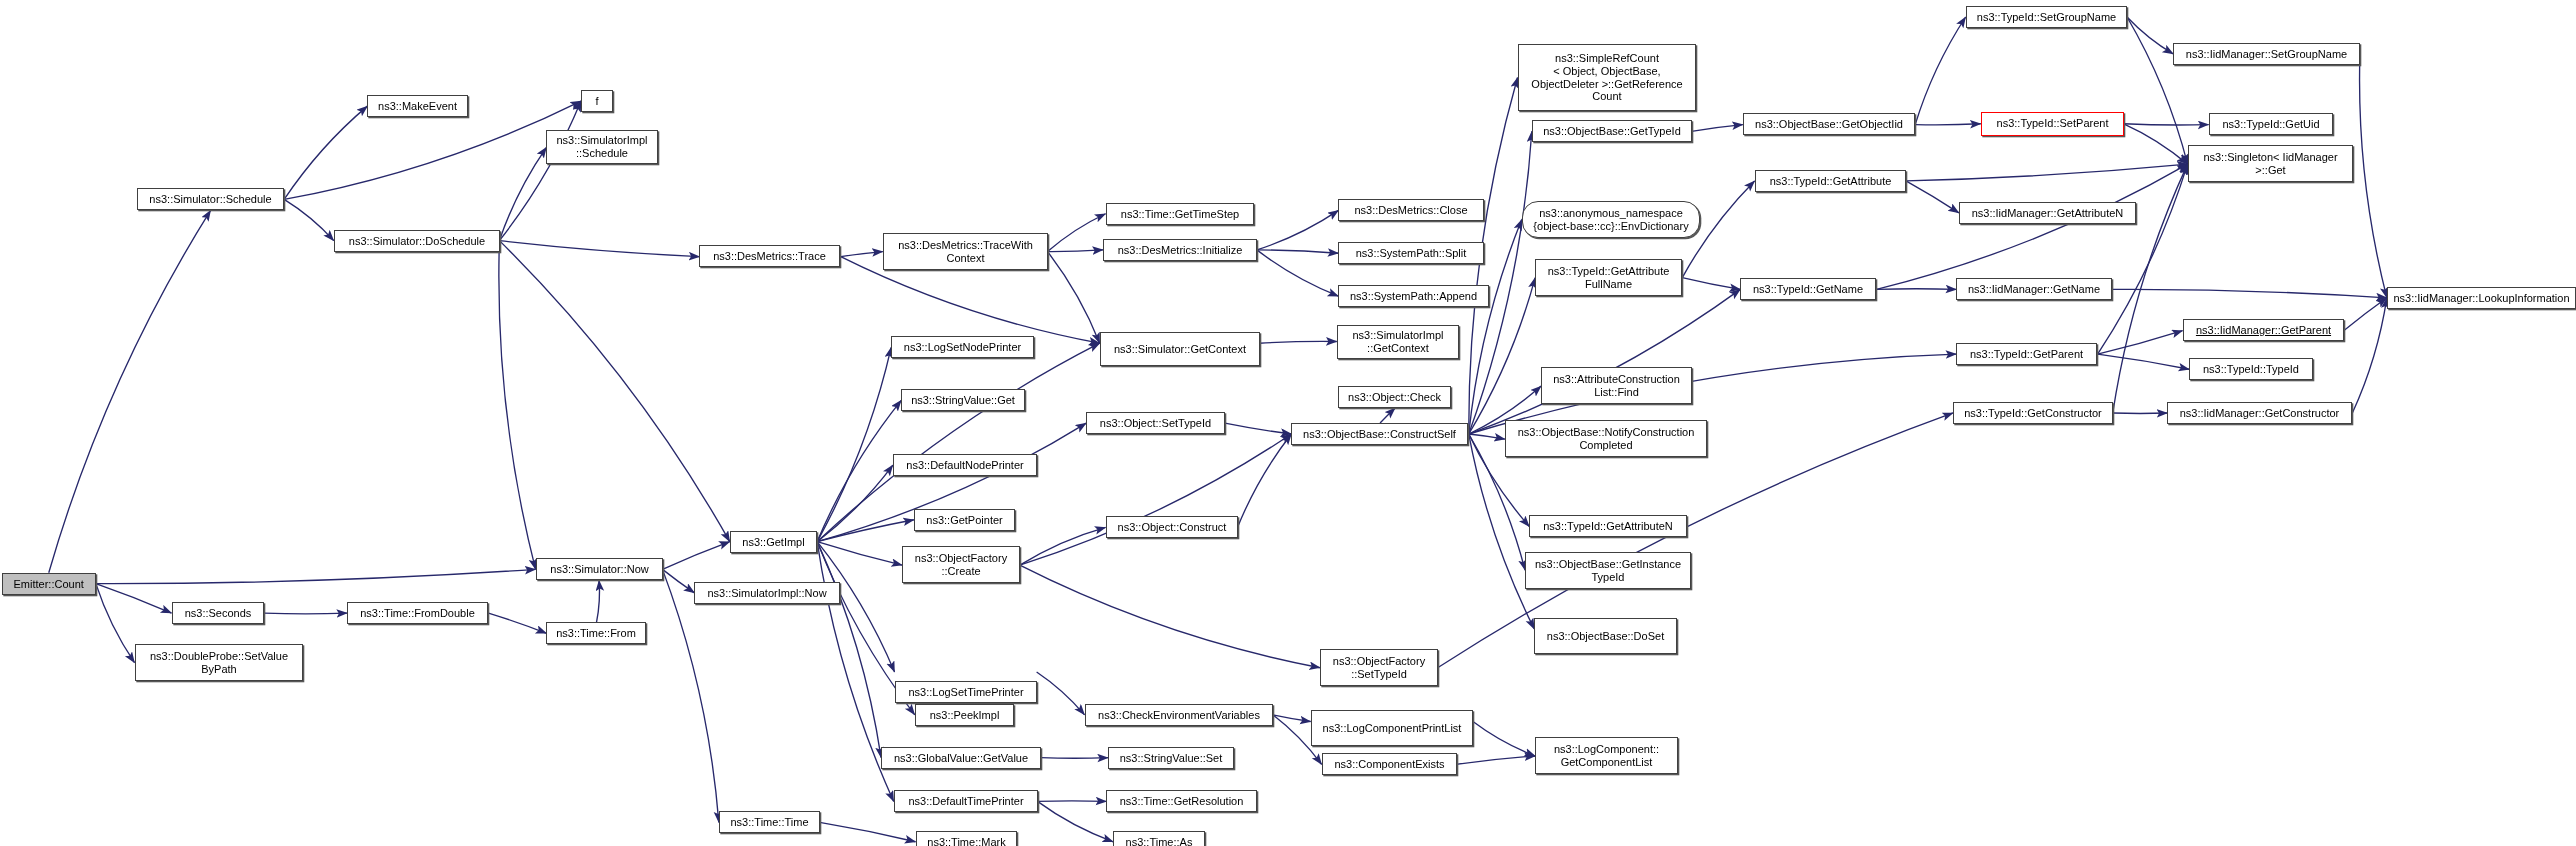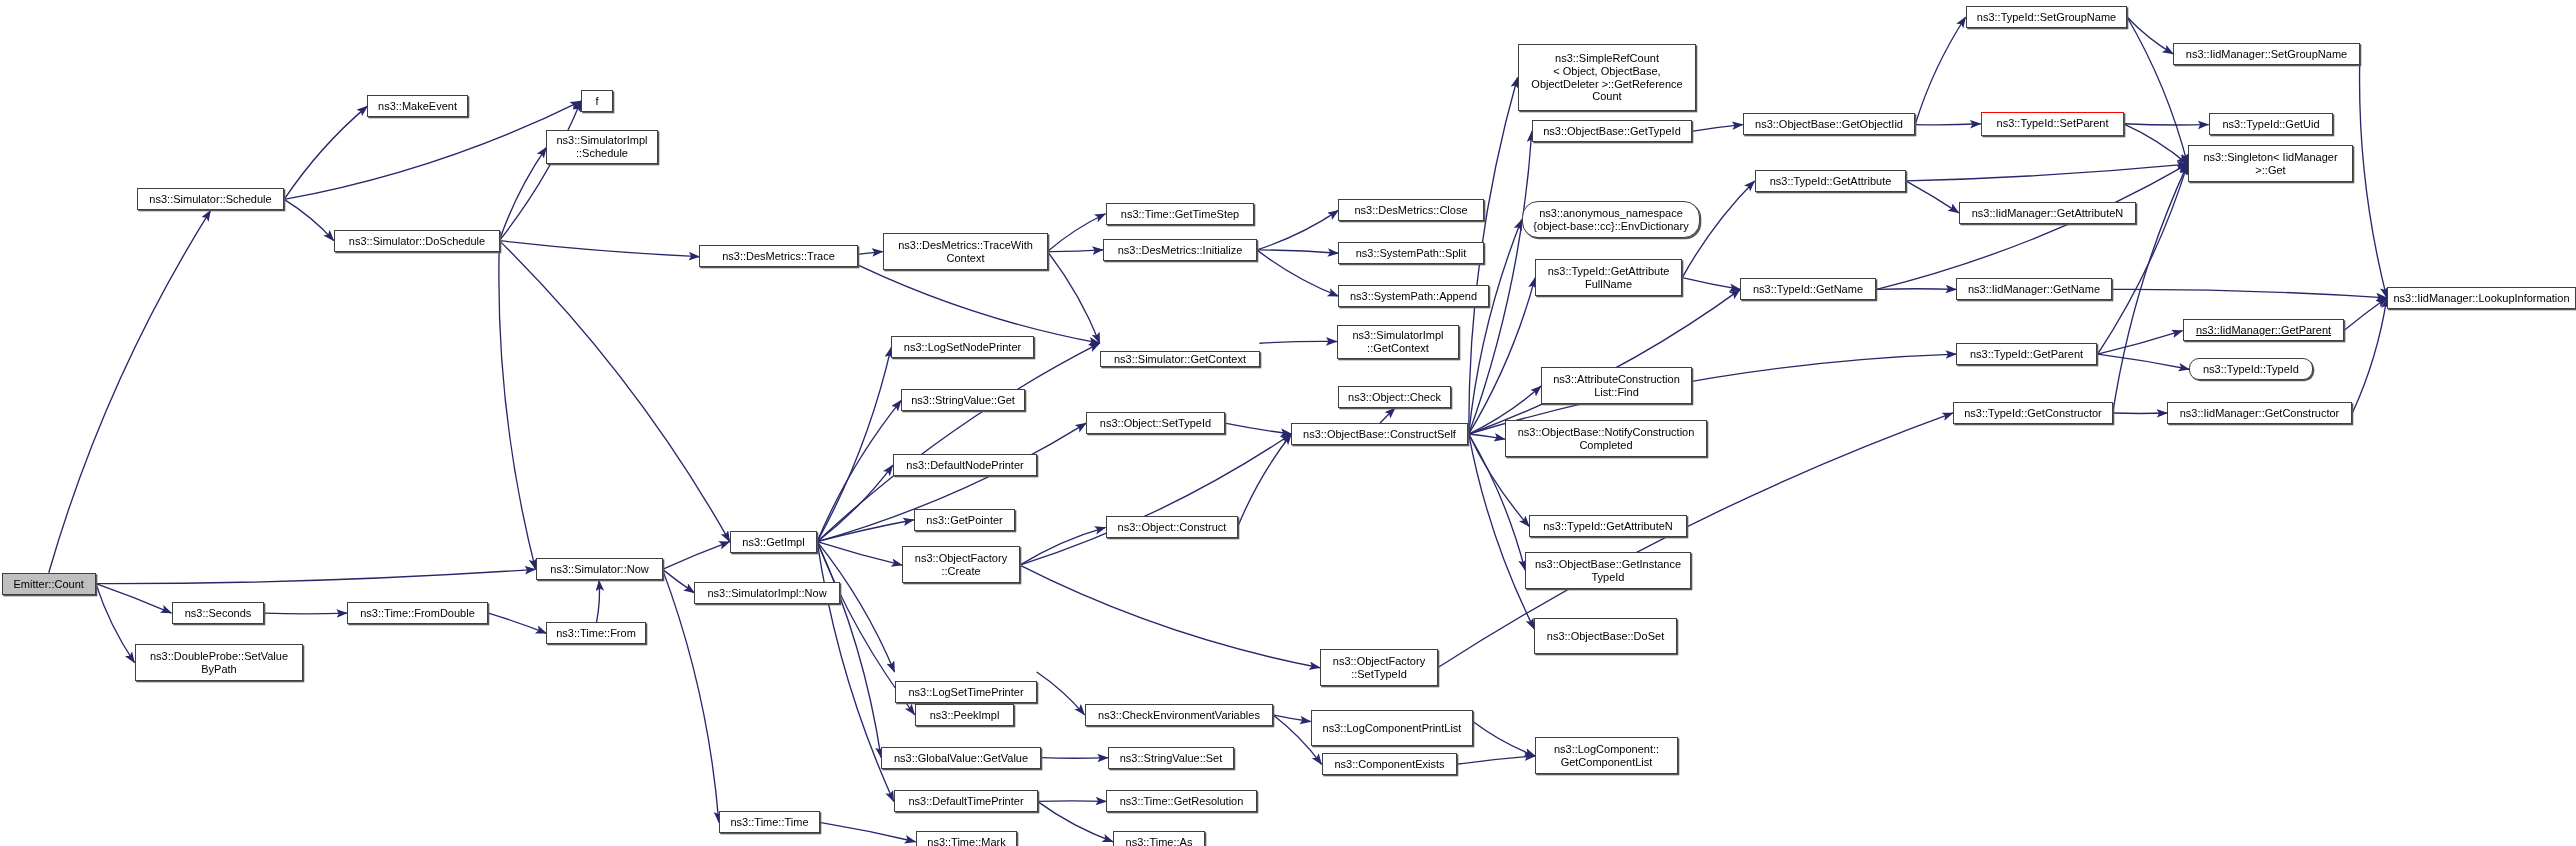--- a/index.html
+++ b/index.html
@@ -115,29 +115,29 @@
       </g>
   </svg>
   <div id="node-layer">
       <div class="node root" style="left: 1.7px; top: 573px; width: 94px; height: 22px;"><span>Emitter::Count</span></div>
       <div class="node" style="left: 137px; top: 188px; width: 147px; height: 22px;"><span>ns3::Simulator::Schedule</span></div>
       <div class="node" style="left: 367px; top: 95px; width: 101px; height: 22px;"><span>ns3::MakeEvent</span></div>
       <div class="node" style="left: 581px; top: 90px; width: 32px; height: 22px;"><span>f</span></div>
       <div class="node" style="left: 546px; top: 130px; width: 112px; height: 34px;"><span>ns3::SimulatorImpl
 ::Schedule</span></div>
       <div class="node" style="left: 334px; top: 230px; width: 166px; height: 22px;"><span>ns3::Simulator::DoSchedule</span></div>
-      <div class="node" style="left: 699px; top: 245px; width: 159px; height: 22px;"><span>ns3::DesMetrics::Trace</span></div>
+      <div class="node" style="left: 699px; top: 245px; width: 141px; height: 22px;"><span>ns3::DesMetrics::Trace</span></div>
       <div class="node" style="left: 883px; top: 233px; width: 165px; height: 37px;"><span>ns3::DesMetrics::TraceWith
 Context</span></div>
       <div class="node" style="left: 1106px; top: 203px; width: 148px; height: 22px;"><span>ns3::Time::GetTimeStep</span></div>
       <div class="node" style="left: 1103px; top: 239px; width: 154px; height: 22px;"><span>ns3::DesMetrics::Initialize</span></div>
       <div class="node" style="left: 1338px; top: 199px; width: 146px; height: 22px;"><span>ns3::DesMetrics::Close</span></div>
       <div class="node" style="left: 1338px; top: 242px; width: 146px; height: 22px;"><span>ns3::SystemPath::Split</span></div>
       <div class="node" style="left: 1338px; top: 285px; width: 151px; height: 22px;"><span>ns3::SystemPath::Append</span></div>
-      <div class="node" style="left: 1100px; top: 332px; width: 160px; height: 16px; margin-top: 19px;"><span>ns3::Simulator::GetContext</span></div>
+      <div class="node" style="left: 1100px; top: 332px; width: 160px; height: 34px;"><span>ns3::Simulator::GetContext</span></div>
       <div class="node" style="left: 1337px; top: 325px; width: 122px; height: 34px;"><span>ns3::SimulatorImpl
 ::GetContext</span></div>
       <div class="node" style="left: 1338px; top: 386px; width: 113px; height: 22px;"><span>ns3::Object::Check</span></div>
       <div class="node" style="left: 891px; top: 336px; width: 143px; height: 22px;"><span>ns3::LogSetNodePrinter</span></div>
       <div class="node" style="left: 901px; top: 389px; width: 124px; height: 22px;"><span>ns3::StringValue::Get</span></div>
       <div class="node" style="left: 1086px; top: 412px; width: 139px; height: 22px;"><span>ns3::Object::SetTypeId</span></div>
       <div class="node" style="left: 893px; top: 454px; width: 144px; height: 22px;"><span>ns3::DefaultNodePrinter</span></div>
       <div class="node" style="left: 914px; top: 509px; width: 101px; height: 22px;"><span>ns3::GetPointer</span></div>
       <div class="node" style="left: 1106px; top: 516px; width: 132px; height: 22px;"><span>ns3::Object::Construct</span></div>
       <div class="node" style="left: 730px; top: 531px; width: 87px; height: 22px;"><span>ns3::GetImpl</span></div>
@@ -183,21 +183,21 @@
       <div class="node" style="left: 1959px; top: 202px; width: 177px; height: 22px;"><span>ns3::IidManager::GetAttributeN</span></div>
       <div class="node" style="left: 1522px; top: 201px; width: 178px; height: 37px; border-radius: 16px;"><span>ns3::anonymous_namespace
 {object-base::cc}::EnvDictionary</span></div>
       <div class="node" style="left: 1535px; top: 259px; width: 147px; height: 37px;"><span>ns3::TypeId::GetAttribute
 FullName</span></div>
       <div class="node" style="left: 1740px; top: 278px; width: 136px; height: 22px;"><span>ns3::TypeId::GetName</span></div>
       <div class="node" style="left: 1956px; top: 278px; width: 156px; height: 22px;"><span>ns3::IidManager::GetName</span></div>
       <div class="node" style="left: 2387px; top: 287px; width: 189px; height: 22px;"><span>ns3::IidManager::LookupInformation</span></div>
       <div class="node" style="left: 2183px; top: 319px; width: 161px; height: 22px; text-decoration: underline;"><span>ns3::IidManager::GetParent</span></div>
       <div class="node" style="left: 1956px; top: 343px; width: 141px; height: 22px;"><span>ns3::TypeId::GetParent</span></div>
-      <div class="node" style="left: 2189px; top: 358px; width: 124px; height: 22px; border-radius: 10px;"><span>ns3::TypeId::TypeId</span></div>
+      <div class="node" style="left: 2189px; top: 358px; width: 124px; height: 22px;"><span>ns3::TypeId::TypeId</span></div>
       <div class="node" style="left: 1953px; top: 402px; width: 160px; height: 22px;"><span>ns3::TypeId::GetConstructor</span></div>
       <div class="node" style="left: 2167px; top: 402px; width: 185px; height: 22px;"><span>ns3::IidManager::GetConstructor</span></div>
       <div class="node" style="left: 1541px; top: 367px; width: 151px; height: 37px;"><span>ns3::AttributeConstruction
 List::Find</span></div>
       <div class="node" style="left: 1505px; top: 420px; width: 202px; height: 37px;"><span>ns3::ObjectBase::NotifyConstruction
 Completed</span></div>
       <div class="node" style="left: 1529px; top: 515px; width: 158px; height: 22px;"><span>ns3::TypeId::GetAttributeN</span></div>
       <div class="node" style="left: 1525px; top: 552px; width: 166px; height: 37px;"><span>ns3::ObjectBase::GetInstance
 TypeId</span></div>
       <div class="node" style="left: 1534px; top: 618px; width: 143px; height: 36px;"><span>ns3::ObjectBase::DoSet</span></div>

